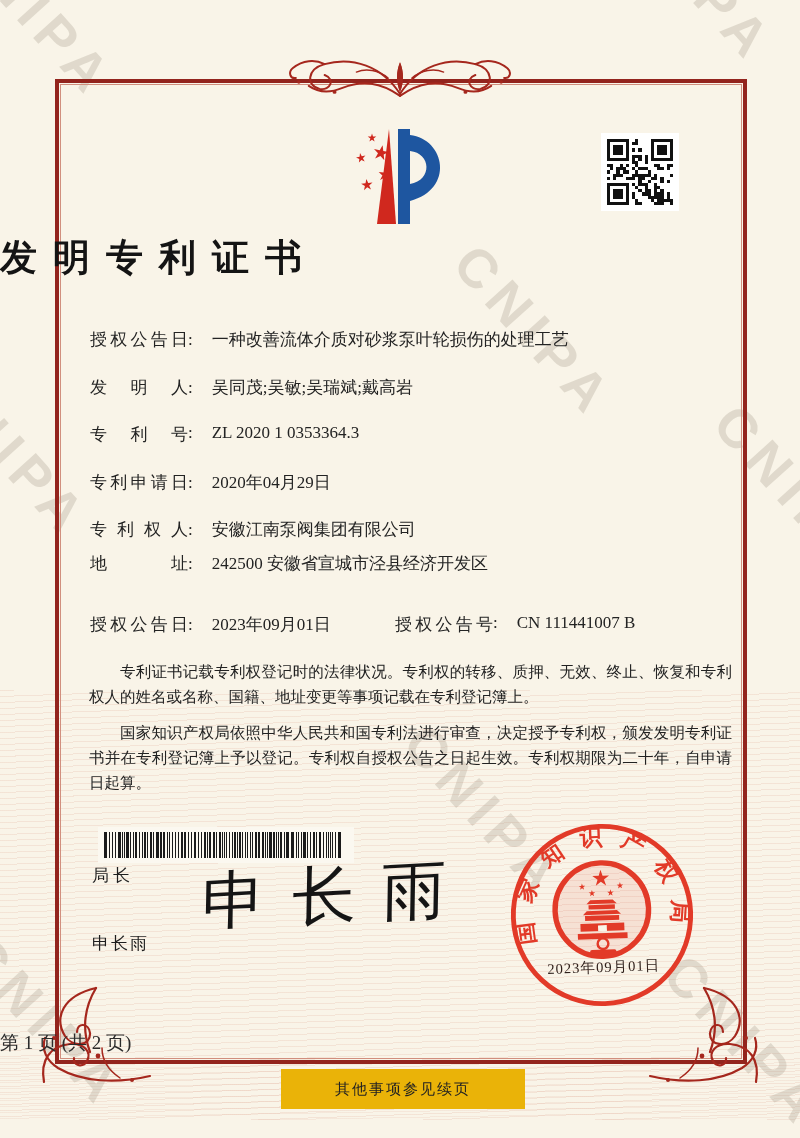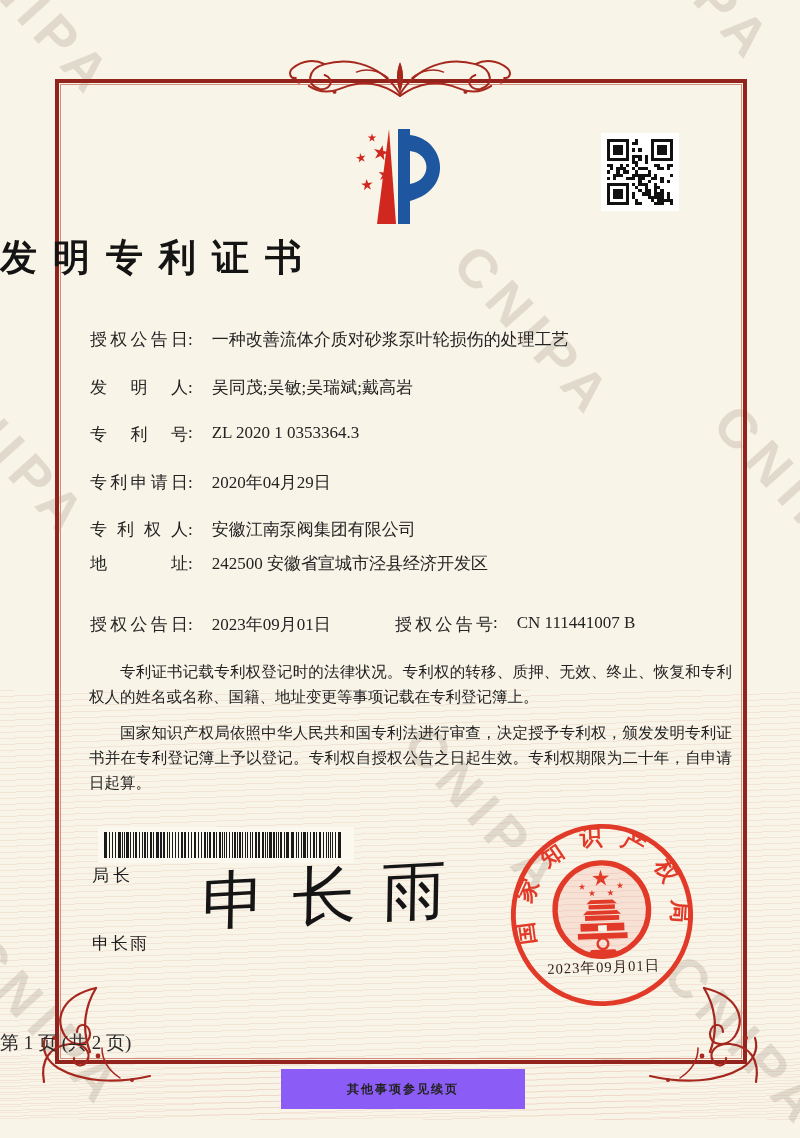--- a/index.html
+++ b/index.html
@@ -55,22 +55,22 @@
   .barcode-box svg{display:block;margin:5px 0 0 6px;}
 
   .sig-title{position:absolute;left:92px;top:864px;font-size:17px;color:#1e1e1e;letter-spacing:4px;}
   .sig-name{position:absolute;left:92px;top:932px;font-size:17px;color:#1e1e1e;letter-spacing:2px;}
   .sig-script{position:absolute;left:202px;top:852px;font-size:64px;color:#151515;
     letter-spacing:26px;transform:rotate(-3deg) skewX(-4deg);font-weight:normal;}
 
   .seal{position:absolute;left:507px;top:820px;width:190px;height:190px;transform:rotate(-2deg);}
 
   .page-num{position:absolute;left:0;top:1030px;width:800px;text-align:left;font-size:19px;color:#2b2b2b;}
-  .cont-box{position:absolute;left:281px;top:1069px;width:244px;height:40px;background:#8b5cf6;
-    display:flex;align-items:center;justify-content:center;font-size:12px;color:#222;letter-spacing:2px;font-weight:bold;}
+  .cont-box{position:absolute;left:281px;top:1069px;width:244px;height:40px;background:#eab308;
+    display:flex;align-items:center;justify-content:center;font-size:15px;color:#222;letter-spacing:2px;}
 </style>
 </head>
 <body>
 
 <div class="page">
 
   <div class="waves"></div>
   <div class="waves2"></div>
 
   <div class="wm" style="left:-70px;top:-20px;">CNIPA</div>

